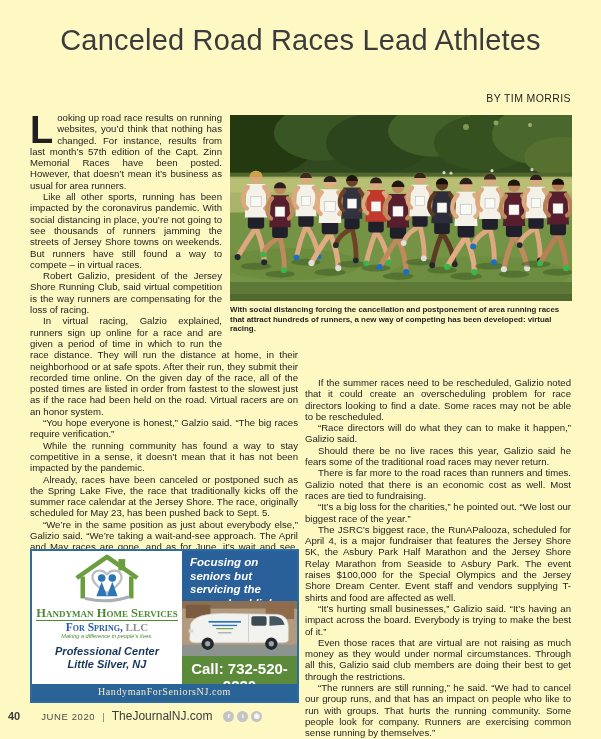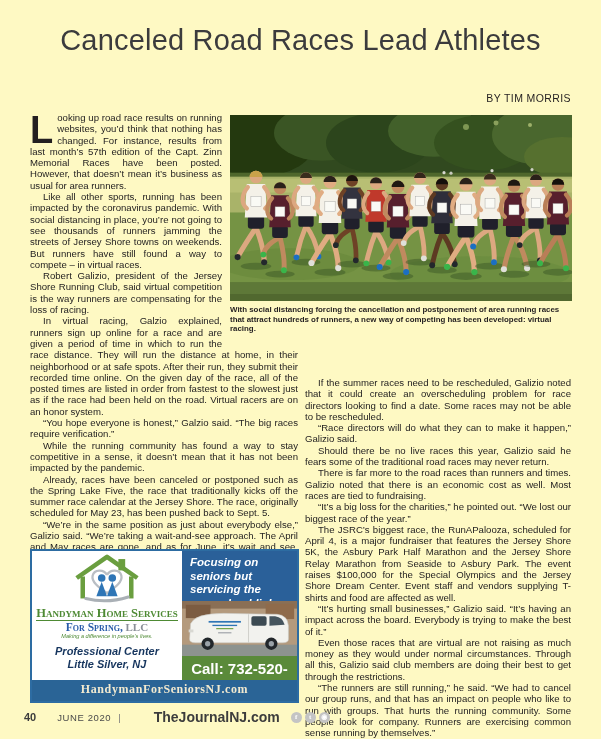--- a/index.html
+++ b/index.html
@@ -66,32 +66,32 @@
     font-size:11.5px; line-height:13.5px; padding:5px 4px 4px 8px; height:41px;
   }
   .ad-van { height:56px; }
   .ad-van svg { display:block; width:100%; height:100%; }
   .ad-call {
     background:#5a8a3a; color:#ffffff; text-align:center;
     font-size:15px; font-weight:bold; padding:4px 0 4px;
   }
   .ad-web {
     background:#2a6496; color:#f2ead0; text-align:center;
-    font-family:"Liberation Serif", serif; font-weight:bold;
-    font-size:12px; letter-spacing:0.6px; padding:2px 0 4px;
+    font-family:"Liberation Serif", serif; font-weight:normal;
+    font-size:10px; letter-spacing:0.6px; padding:2px 0 4px;
   }
   
   .footer {
-    position:absolute; left:24px; top:709px; display:flex; align-items:center;
+    position:absolute; left:8px; top:709px; display:flex; align-items:center;
     color:#4a4a4a;
   }
   .footer .pagenum { font-weight:bold; font-size:11px; color:#3c3c3c; }
   .footer .issue { margin-left:21px; font-size:9.5px; letter-spacing:0.6px; color:#4a4a4a; }
   .footer .sep { margin:0 7px; font-size:9.5px; color:#7a7a7a; }
-  .footer .site { font-weight:bold; font-size:14px; color:#3c3c3c;margin-left:26px; }
+  .footer .site { font-weight:normal; font-size:12px; color:#3c3c3c; }
   .social { display:flex; margin-left:8px; }
   .social .dot {
     width:11px; height:11px; border-radius:50%; background:#c4c4c4; color:#ffffff;
     font-size:7px; line-height:11px; text-align:center; margin-left:3px;
     font-weight:bold; font-family:"Liberation Serif", serif;
   }
 </style>
 </head>
 <body>
 

